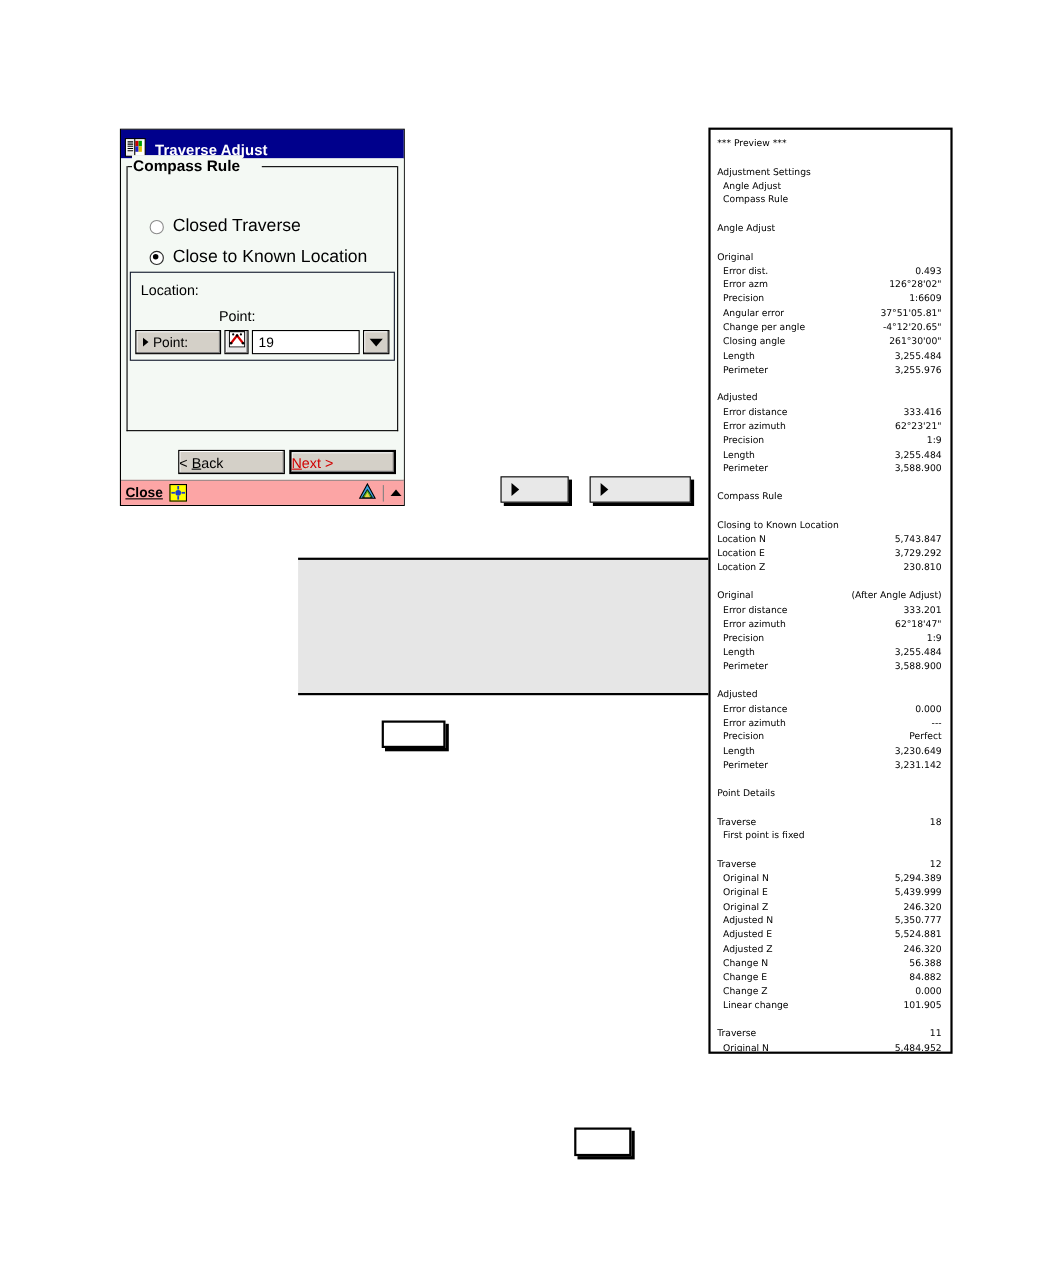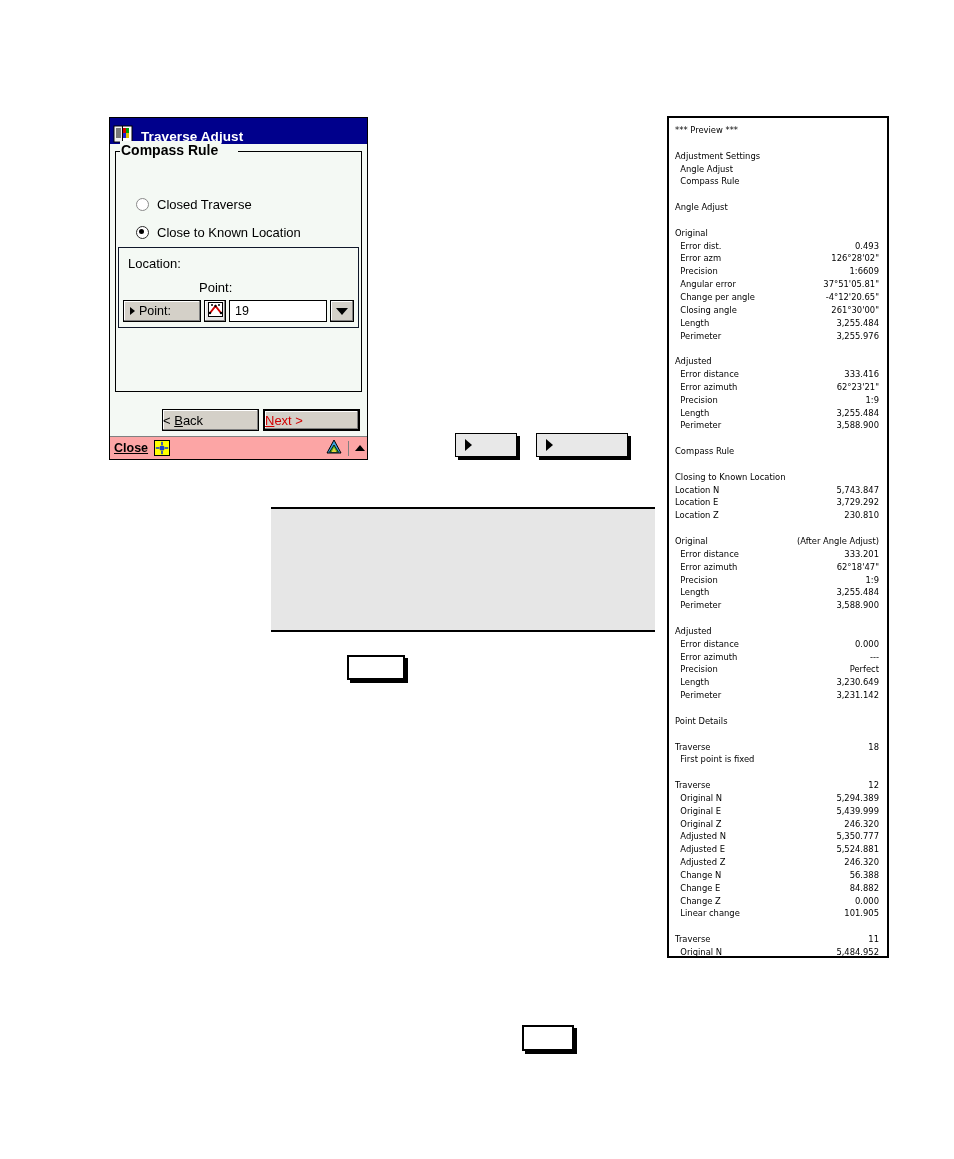--- a/index.html
+++ b/index.html
@@ -87,21 +87,21 @@
     font-weight: bold;
     color: #000000;
     line-height: 18px;
   }
 
   .radio-row {
     position: absolute;
     display: flex;
     align-items: center;
     left: 26px;
-    font-size: 13px;
+    font-size: 16px;
     color: #000;
   }
   .radio-row.r1 { top: 53px; }
   .radio-row.r2 { top: 81px; }
   .radio {
     width: 13px;
     height: 13px;
     border: 1.6px solid #8a8a8a;
     border-radius: 50%;
     background: #ffffff;
@@ -295,21 +295,21 @@
     position: absolute;
     background: #ffffff;
     border: 2px solid #000000;
     box-shadow: 3px 3px 0 #000000;
     box-sizing: border-box;
   }
 
   
   .preview {
     position: absolute;
-    left: 667px;
+    left: 644px;
     top: 116px;
     width: 222px;
     height: 842px;
     background: #ffffff;
     border: 2px solid #000000;
     box-sizing: border-box;
     overflow: hidden;
     padding: 6px 8px 0 6px;
     font-family: "DejaVu Sans", sans-serif;
     font-size: 8.4px;

